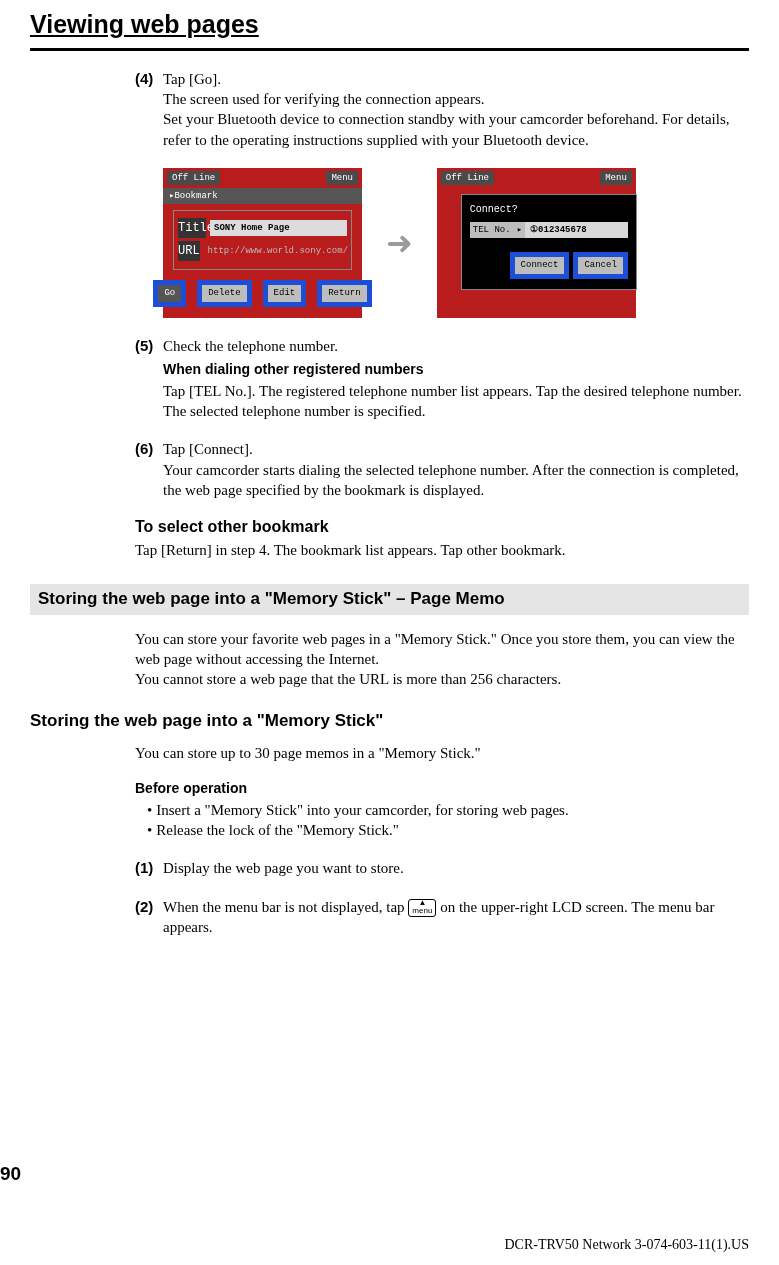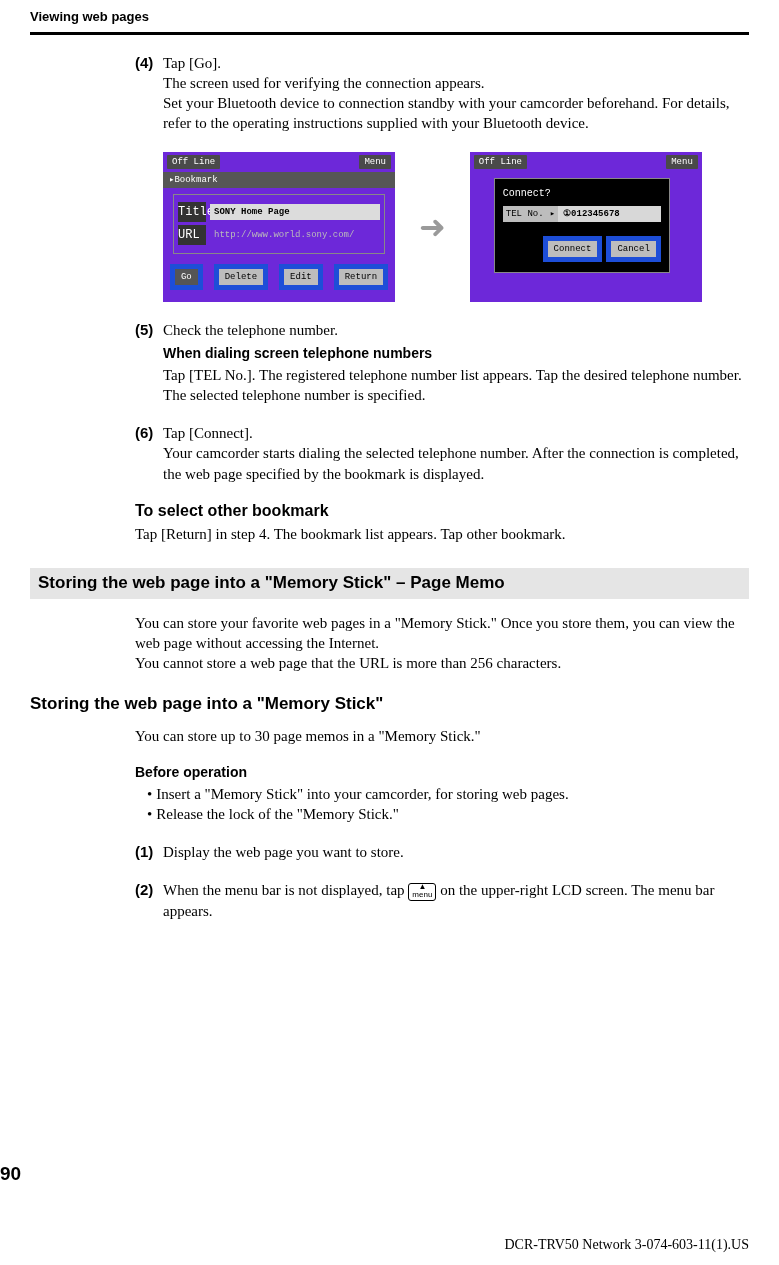--- a/index.html
+++ b/index.html
@@ -15,22 +15,23 @@
   }
   .page {
     padding: 8px 30px 20px 30px;
     box-sizing: border-box;
     min-height: 1265px;
     position: relative;
   }
   .chapter-title {
     font-family: Arial, Helvetica, sans-serif;
     font-weight: bold;
-    font-size: 13px;
+    font-size: 25px;
     margin: 0 0 6px 0;
+    text-decoration: underline;
   }
   .title-rule {
     border: 0;
     border-top: 3px solid #000;
     margin: 0 0 18px 0;
   }
   .body-indent {
     margin-left: 105px;
     margin-right: 0;
   }
@@ -81,23 +82,23 @@
     align-items: center;
     gap: 24px;
     margin: 18px 0 18px 28px;
   }
   .arrow-big {
     font-size: 32px;
     color: #9a9a9a;
     line-height: 1;
   }
   .lcd {
-    width: 232px;
+    width: 199px;
     height: 150px;
-    background: #6d28d9;
+    background: #b91c1c;
     position: relative;
     font-family: "Courier New", monospace;
     font-size: 10px;
     color: #fff;
   }
   .lcd .top-bar {
     display: flex;
     justify-content: space-between;
     padding: 3px 4px;
     font-size: 9px;
@@ -306,21 +307,21 @@
           </div>
         </div>
       </div>
 
     </div>
 
     <div class="step">
       <div class="step-num">(5)</div>
       <div class="step-text">
         <span>Check the telephone number.</span>
-        <span class="sans-bold">When dialing screen telephone numbers</span>
+        <span class="sans-bold">When dialing other registered numbers</span>
         <span>Tap [TEL No.]. The registered telephone number list appears. Tap the desired telephone number. The selected telephone number is specified.</span>
       </div>
     </div>
 
     <div class="step-sep"></div>
 
     <div class="step">
       <div class="step-num">(6)</div>
       <div class="step-text">
         <span>Tap [Connect].</span><br>

